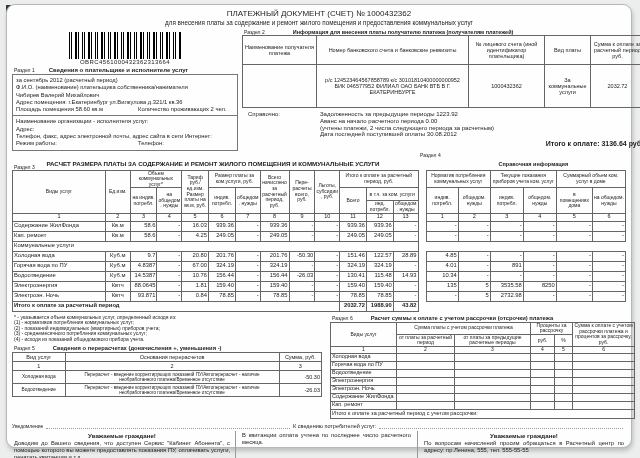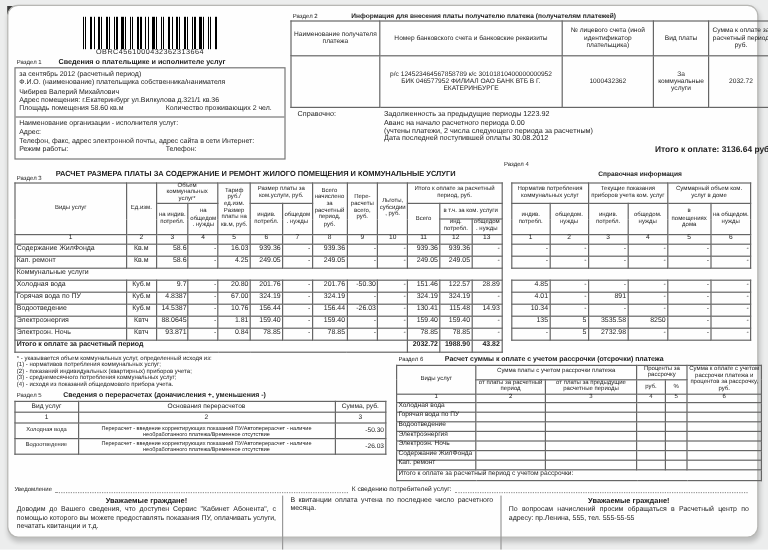--- a/index.html
+++ b/index.html
@@ -86,20 +86,24 @@
   .nb2{width:182px;flex:none;padding:1px 6px;border-right:1px solid #999;}
   .nb3{flex:1;padding:1px 2px 1px 6px;}
 </style>
 </head>
 <body>
 
 <div class="scan-mark"></div>
 
 <div class="doc">
 
+  <div class="hdr">
+    <div class="t">ПЛАТЕЖНЫЙ ДОКУМЕНТ (СЧЕТ) № 1000432362</div>
+    <div class="st">для внесения платы за содержание и ремонт жилого помещения и предоставления коммунальных услуг</div>
+  </div>
 
   <div class="top">
 
     <div class="topL">
       <div class="bc-wrap">
         <div class="barcode"></div>
         <div class="bc-num">OBRC4561000432362313664</div>
       </div>
       <div class="sec-line">
         <span>Раздел 1</span>

